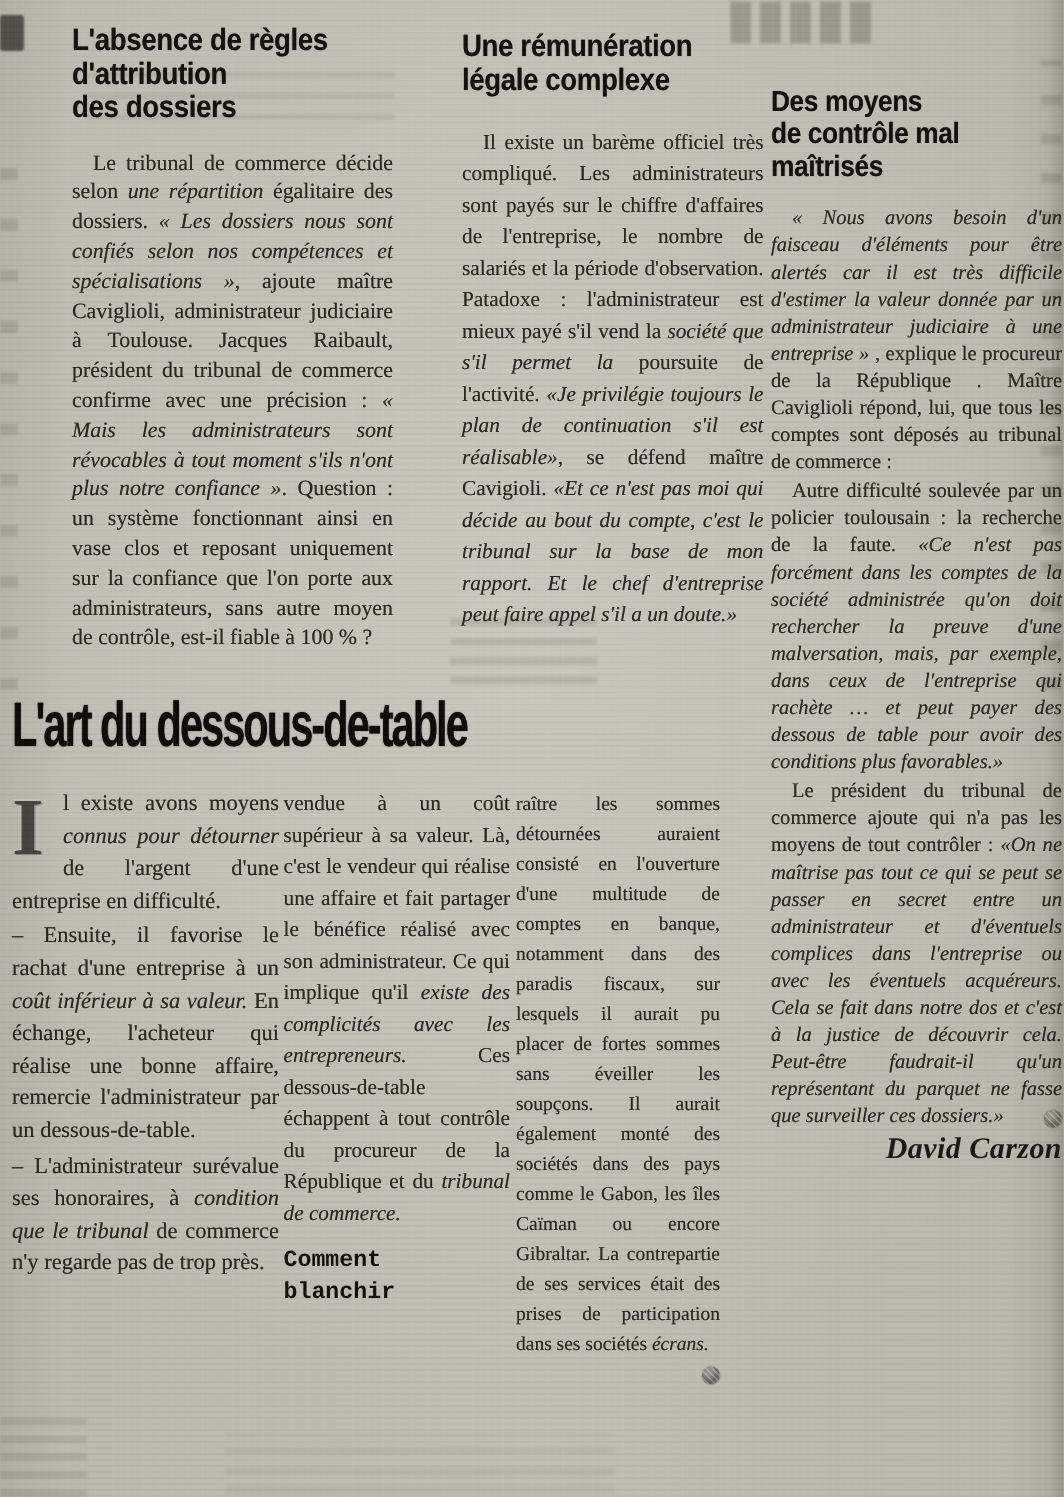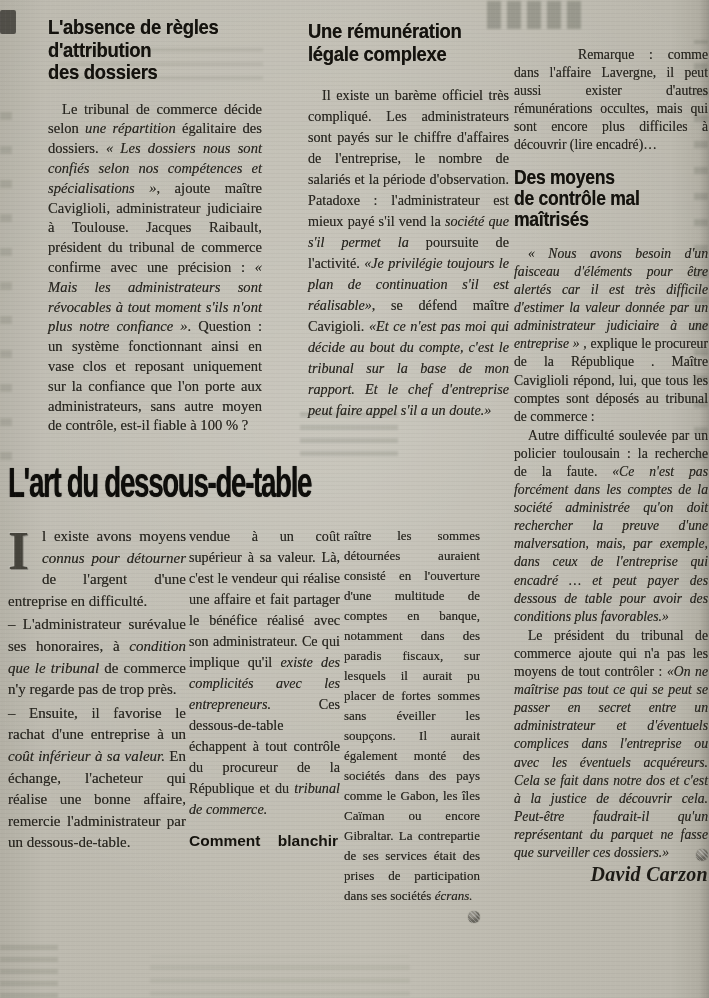--- a/index.html
+++ b/index.html
@@ -52,21 +52,21 @@
     font-size:42px;letter-spacing:-2px;line-height:1;color:#0e0d0a;
     transform:scaleX(.66);transform-origin:0 0;
     text-shadow:0 0 1px rgba(0,0,0,.8);
   }
   
   .lc1{left:8px;top:526px;width:178px;font-size:15px;line-height:21.6px;}
   .lc2{left:189px;top:526px;width:151px;font-size:14.2px;line-height:21px;}
   .lc3{left:344px;top:526px;width:136px;font-size:13px;line-height:20px;}
   .lc1 p,.lc2 p,.lc3 p{margin-bottom:2px;}
   .subhd{
-    font-family:Liberation Sans, sans-serif;font-weight:700;
+    font-family:Liberation Mono, monospace;font-weight:700;
     color:#14120d;font-size:15.5px;line-height:21px;margin:10px 0 8px 0;
     letter-spacing:0;
   }
   .subhd .l1{word-spacing:13px;}
   .dropcap{
     float:left;font-weight:700;font-size:54px;line-height:44px;
     width:28px;margin:3px 6px 0 0;color:#45433b;
     text-shadow:1px 1px 0 rgba(0,0,0,.25), -1px -1px 0 rgba(255,255,255,.15);
   }
   .dingbat{
@@ -122,40 +122,39 @@
 
   <div class="col tm">
     <div class="hd">
       <div>Une rémunération</div>
       <div>légale complexe</div>
     </div>
     <p class="ind"><span>Il existe un barème officiel très compliqué. Les administrateurs sont payés sur le chiffre d'affaires de l'entreprise, le nombre de salariés et la période d'observation. Patadoxe : l'administrateur est mieux payé s'il vend la </span><span class="it">société que s'il permet la</span><span> poursuite de l'activité. </span><span class="it">«Je privilégie toujours le plan de continuation s'il est réalisable»</span><span>, se défend maître Cavigioli. </span><span class="it">«Et ce n'est pas moi qui décide au bout du compte, c'est le tribunal sur la base de mon rapport. Et le chef d'entreprise peut faire appel s'il a un doute.»</span></p>
   </div>
 
   <div class="col rc">
-    <p class="bigind">Remarque : comme dans l'affaire Lavergne, il peut aussi exister d'autres rémunérations occultes, mais qui sont encore plus difficiles à découvrir (lire encadré)…</p>
     <div class="hd">
       <div>Des moyens</div>
       <div>de contrôle mal</div>
       <div>maîtrisés</div>
     </div>
     <p class="ind"><span class="it">« Nous avons besoin d'un faisceau d'éléments pour être alertés car il est très difficile d'estimer la valeur donnée par un administrateur judiciaire à une entreprise »</span><span> , explique le procureur de la République . Maître Caviglioli répond, lui, que tous les comptes sont déposés au tribunal de commerce :</span></p>
-    <p class="ind"><span>Autre difficulté soulevée par un policier toulousain : la recherche de la faute. </span><span class="it">«Ce n'est pas forcément dans les comptes de la société administrée qu'on doit rechercher la preuve d'une malversation, mais, par exemple, dans ceux de l'entreprise qui encadré … et peut payer des dessous de table pour avoir des conditions plus favorables.»</span></p>
+    <p class="ind"><span>Autre difficulté soulevée par un policier toulousain : la recherche de la faute. </span><span class="it">«Ce n'est pas forcément dans les comptes de la société administrée qu'on doit rechercher la preuve d'une malversation, mais, par exemple, dans ceux de l'entreprise qui rachète … et peut payer des dessous de table pour avoir des conditions plus favorables.»</span></p>
     <p class="ind"><span>Le président du tribunal de commerce ajoute qui n'a pas les moyens de tout contrôler : </span><span class="it">«On ne maîtrise pas tout ce qui se peut se passer en secret entre un administrateur et d'éventuels complices dans l'entreprise ou avec les éventuels acquéreurs. Cela se fait dans notre dos et c'est à la justice de découvrir cela. Peut-être faudrait-il qu'un représentant du parquet ne fasse que surveiller ces dossiers.»</span><span class="dingbat"></span></p>
     <div class="sig">David Carzon</div>
   </div>
 
   <div class="headline">L'art du dessous-de-table</div>
 
   <div class="col lc1">
     <p>
       <span class="dropcap">I</span><span><span>l existe avons moyens </span><span class="it">connus pour détourner</span><span> de l'argent d'une entreprise en difficulté.</span></span>
     </p>
+    <p><span>– Ensuite, il favorise le rachat d'une entreprise à un </span><span class="it">coût inférieur à sa valeur.</span><span> En échange, l'acheteur qui réalise une bonne affaire, remercie l'administrateur par un dessous-de-table.</span></p>
     <p><span>– L'administrateur surévalue ses honoraires, à </span><span class="it">condition que le tribunal</span><span> de commerce n'y regarde pas de trop près.</span></p>
-    <p><span>– Ensuite, il favorise le rachat d'une entreprise à un </span><span class="it">coût inférieur à sa valeur.</span><span> En échange, l'acheteur qui réalise une bonne affaire, remercie l'administrateur par un dessous-de-table.</span></p>
   </div>
 
   <div class="col lc2">
     <p><span>vendue à un coût supérieur à sa valeur. Là, c'est le vendeur qui réalise une affaire et fait partager le bénéfice réalisé avec son administrateur. Ce qui implique qu'il </span><span class="it">existe des complicités avec les entrepreneurs.</span><span> Ces dessous-de-table échappent à tout contrôle du procureur de la République et du </span><span class="it">tribunal de commerce.</span></p>
     <div class="subhd">
       <div class="l1">Comment blanchir</div>
     </div>
   </div>
 
   <div class="col lc3">

